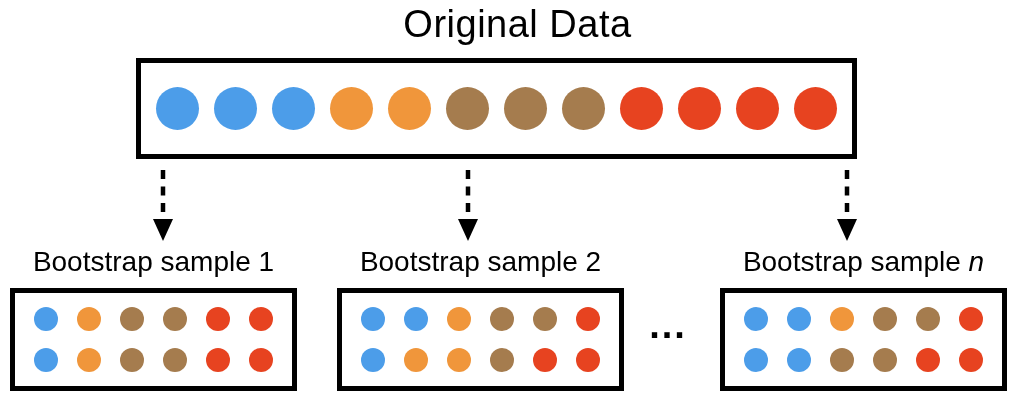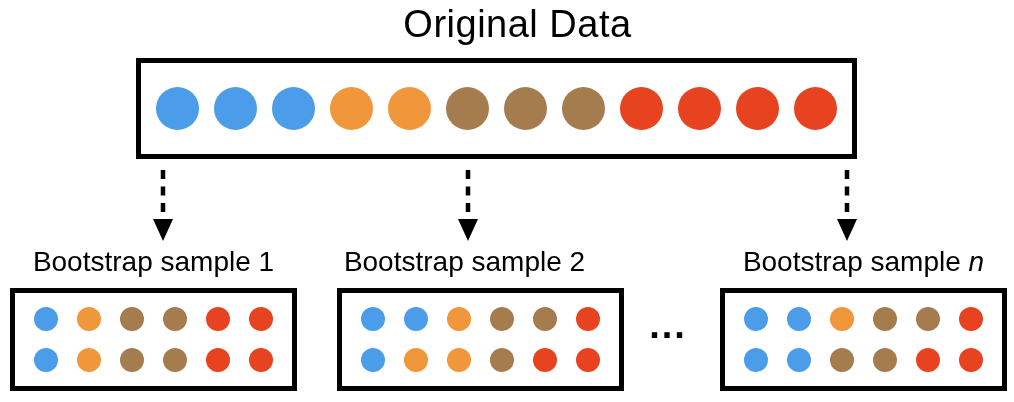--- a/index.html
+++ b/index.html
@@ -110,21 +110,21 @@
     <div class="dot-row">
         <span class="dot dot-sm" style="background-color: rgb(76, 157, 233);"></span>
         <span class="dot dot-sm" style="background-color: rgb(240, 150, 59);"></span>
         <span class="dot dot-sm" style="background-color: rgb(165, 124, 78);"></span>
         <span class="dot dot-sm" style="background-color: rgb(165, 124, 78);"></span>
         <span class="dot dot-sm" style="background-color: rgb(231, 67, 32);"></span>
         <span class="dot dot-sm" style="background-color: rgb(231, 67, 32);"></span>
       </div>
   </div>
 
-  <div class="sample-label" style="left:301px">
+  <div class="sample-label" style="left:317px">
     <span>Bootstrap sample </span><span>2</span>
   </div>
   <div class="sample-box" style="left:337px">
     <div class="dot-row">
         <span class="dot dot-sm" style="background-color: rgb(76, 157, 233);"></span>
         <span class="dot dot-sm" style="background-color: rgb(76, 157, 233);"></span>
         <span class="dot dot-sm" style="background-color: rgb(240, 150, 59);"></span>
         <span class="dot dot-sm" style="background-color: rgb(165, 124, 78);"></span>
         <span class="dot dot-sm" style="background-color: rgb(165, 124, 78);"></span>
         <span class="dot dot-sm" style="background-color: rgb(231, 67, 32);"></span>

